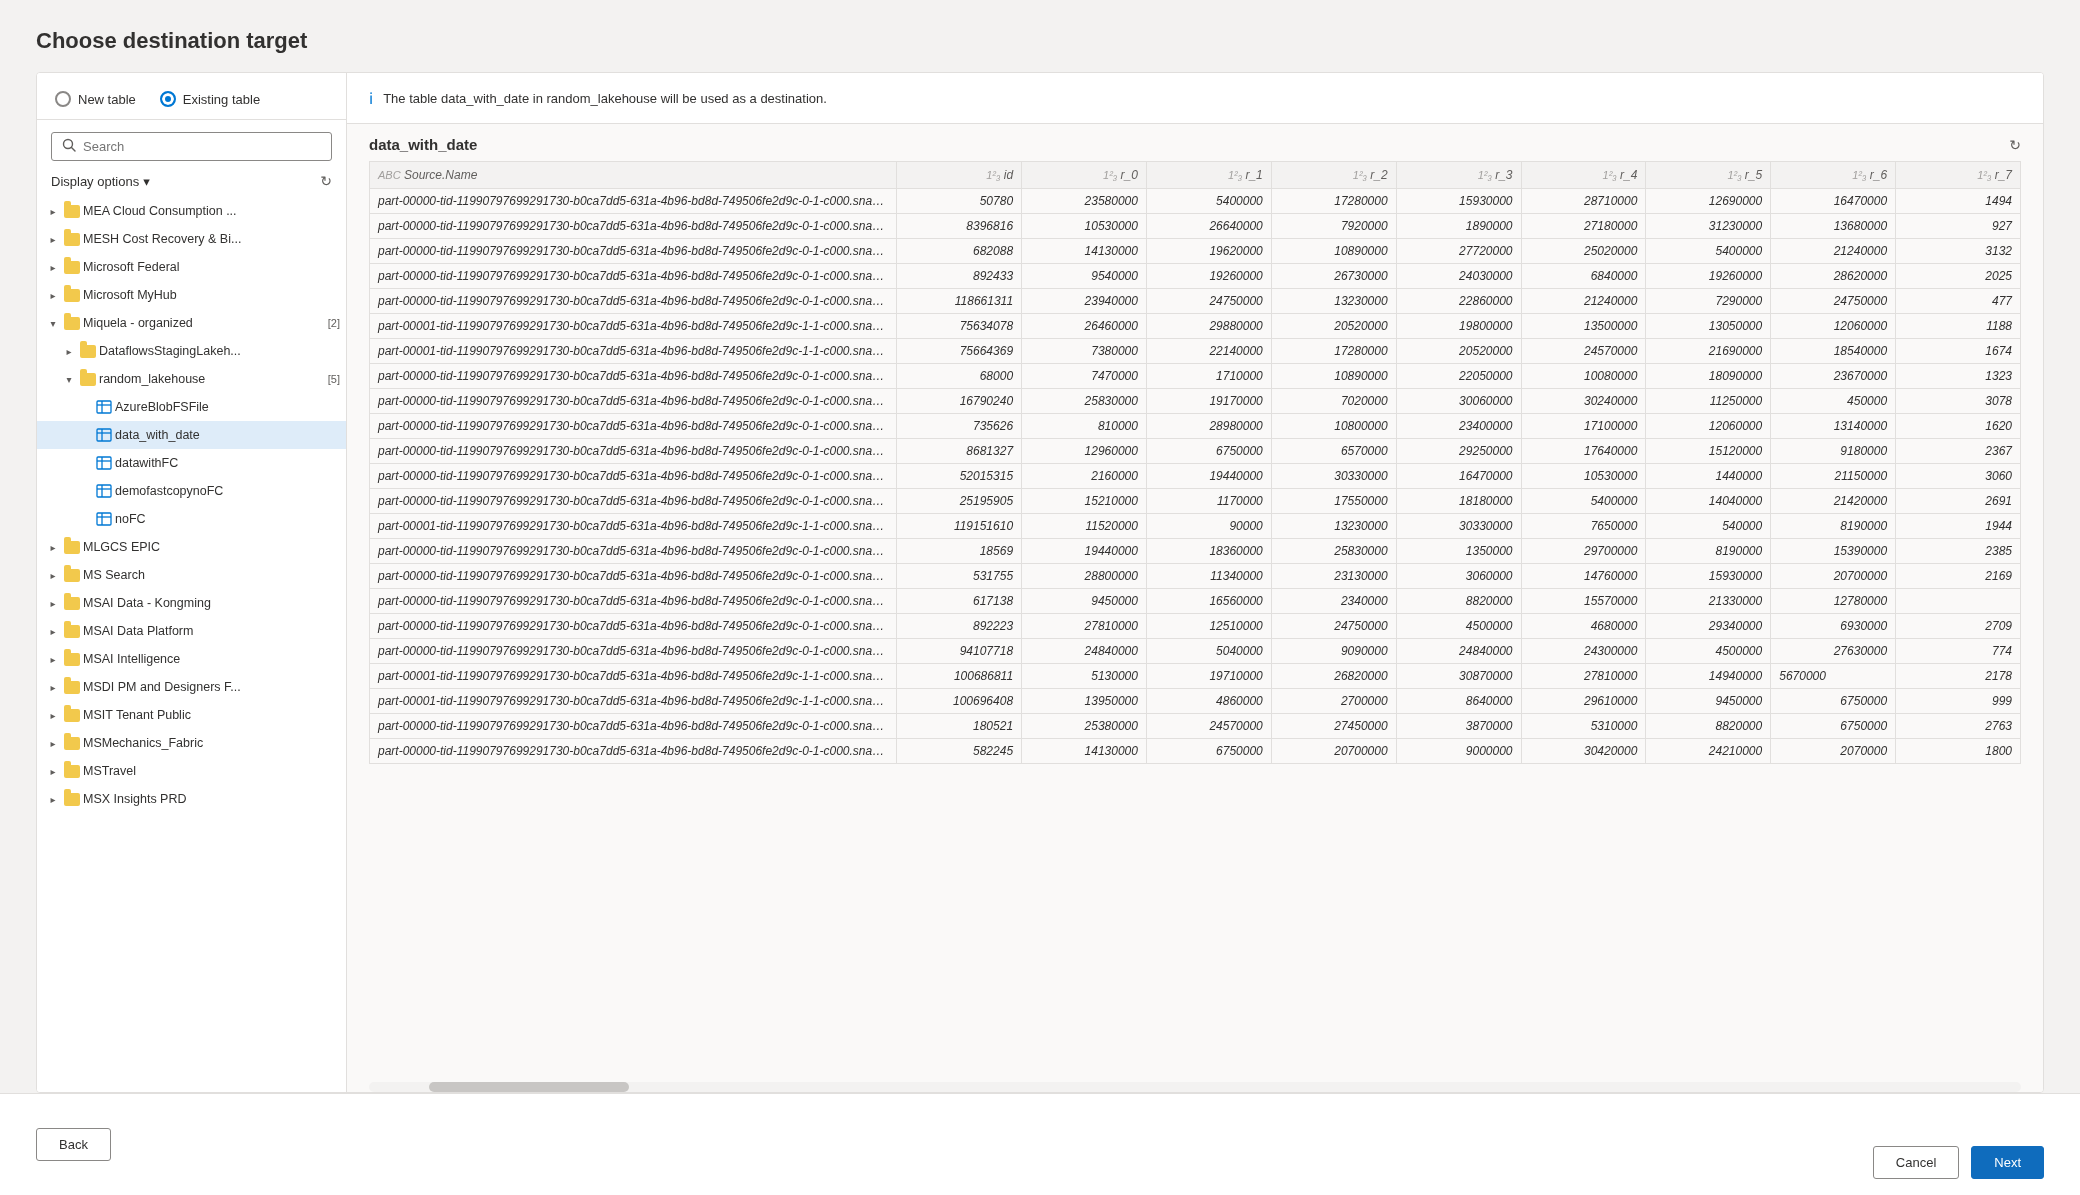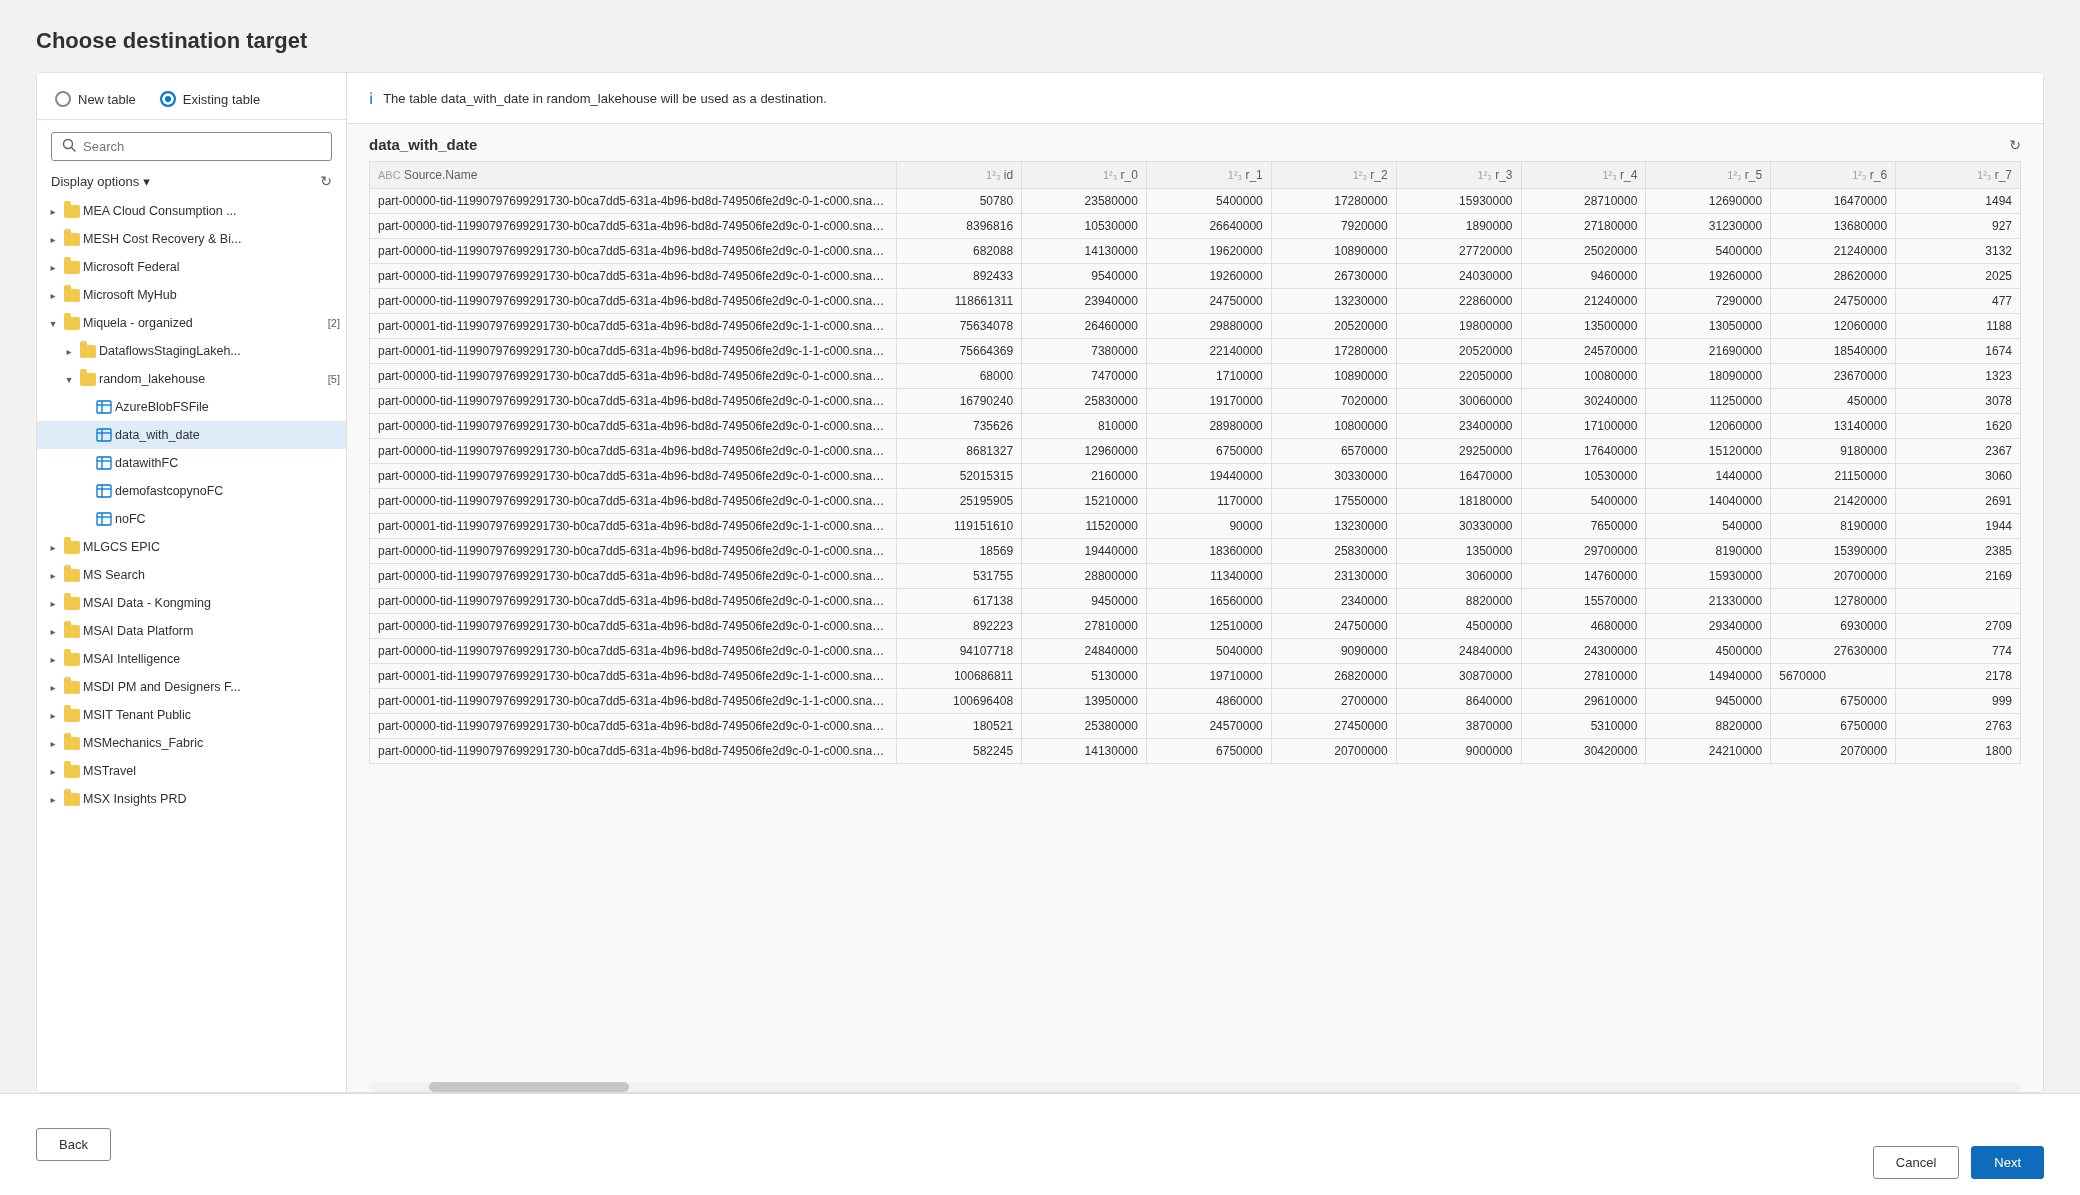--- a/index.html
+++ b/index.html
@@ -202,20 +202,21 @@
     }
     .table-name {
       font-size: 15px;
       font-weight: 600;
       color: #323130;
     }
     .data-table-wrapper {
       flex: 1;
       overflow: auto;
       padding: 0 22px 8px 22px;
+      font-style: italic;
     }
     .data-table {
       border-collapse: collapse;
       width: 100%;
       font-size: 12px;
       table-layout: fixed;
     }
     .data-table thead th {
       background: #f3f2f1;
       border: 1px solid #e1dfdd;
@@ -601,21 +602,21 @@
               <td style="text-align: right;">21240000</td>
               <td style="text-align: right;">3132</td>
             </tr>
             <tr>
               <td>part-00000-tid-11990797699291730-b0ca7dd5-631a-4b96-bd8d-749506fe2d9c-0-1-c000.snap...</td>
               <td style="text-align: right;">892433</td>
               <td style="text-align: right;">9540000</td>
               <td style="text-align: right;">19260000</td>
               <td style="text-align: right;">26730000</td>
               <td style="text-align: right;">24030000</td>
-              <td style="text-align: right;">9460000</td>
+              <td style="text-align: right;">6840000</td>
               <td style="text-align: right;">19260000</td>
               <td style="text-align: right;">28620000</td>
               <td style="text-align: right;">2025</td>
             </tr>
             <tr>
               <td>part-00000-tid-11990797699291730-b0ca7dd5-631a-4b96-bd8d-749506fe2d9c-0-1-c000.snap...</td>
               <td style="text-align: right;">118661311</td>
               <td style="text-align: right;">23940000</td>
               <td style="text-align: right;">24750000</td>
               <td style="text-align: right;">13230000</td>

